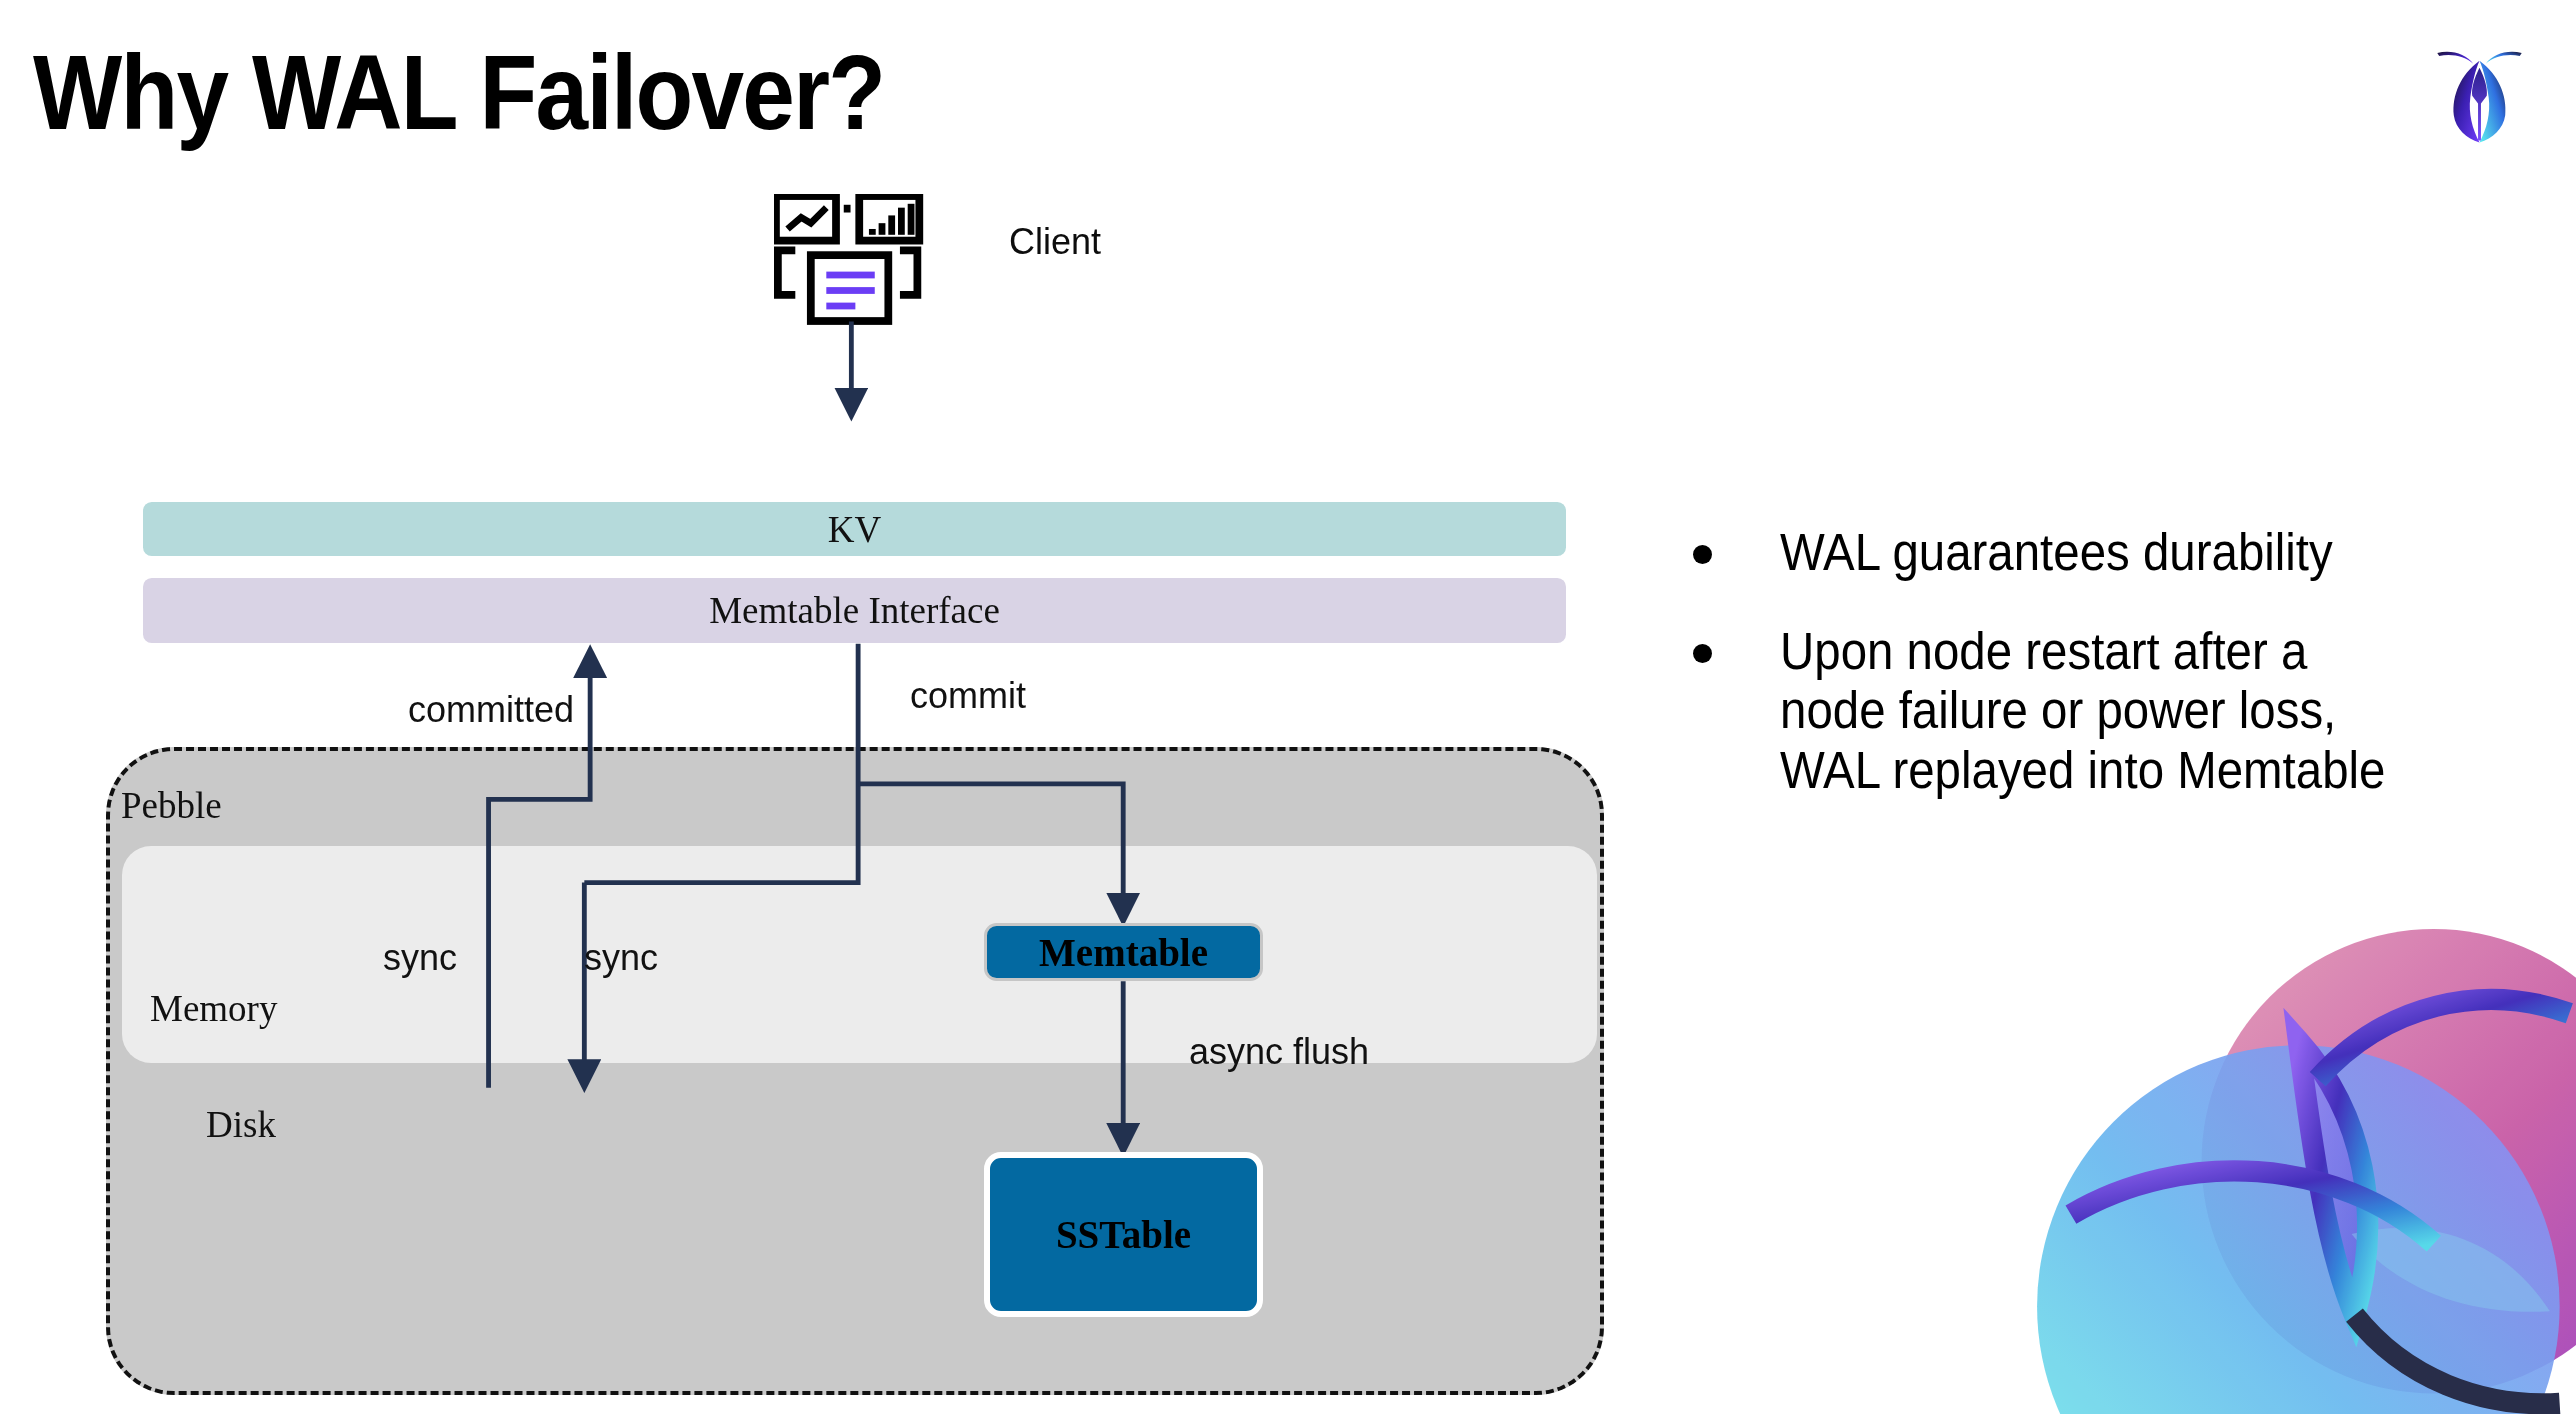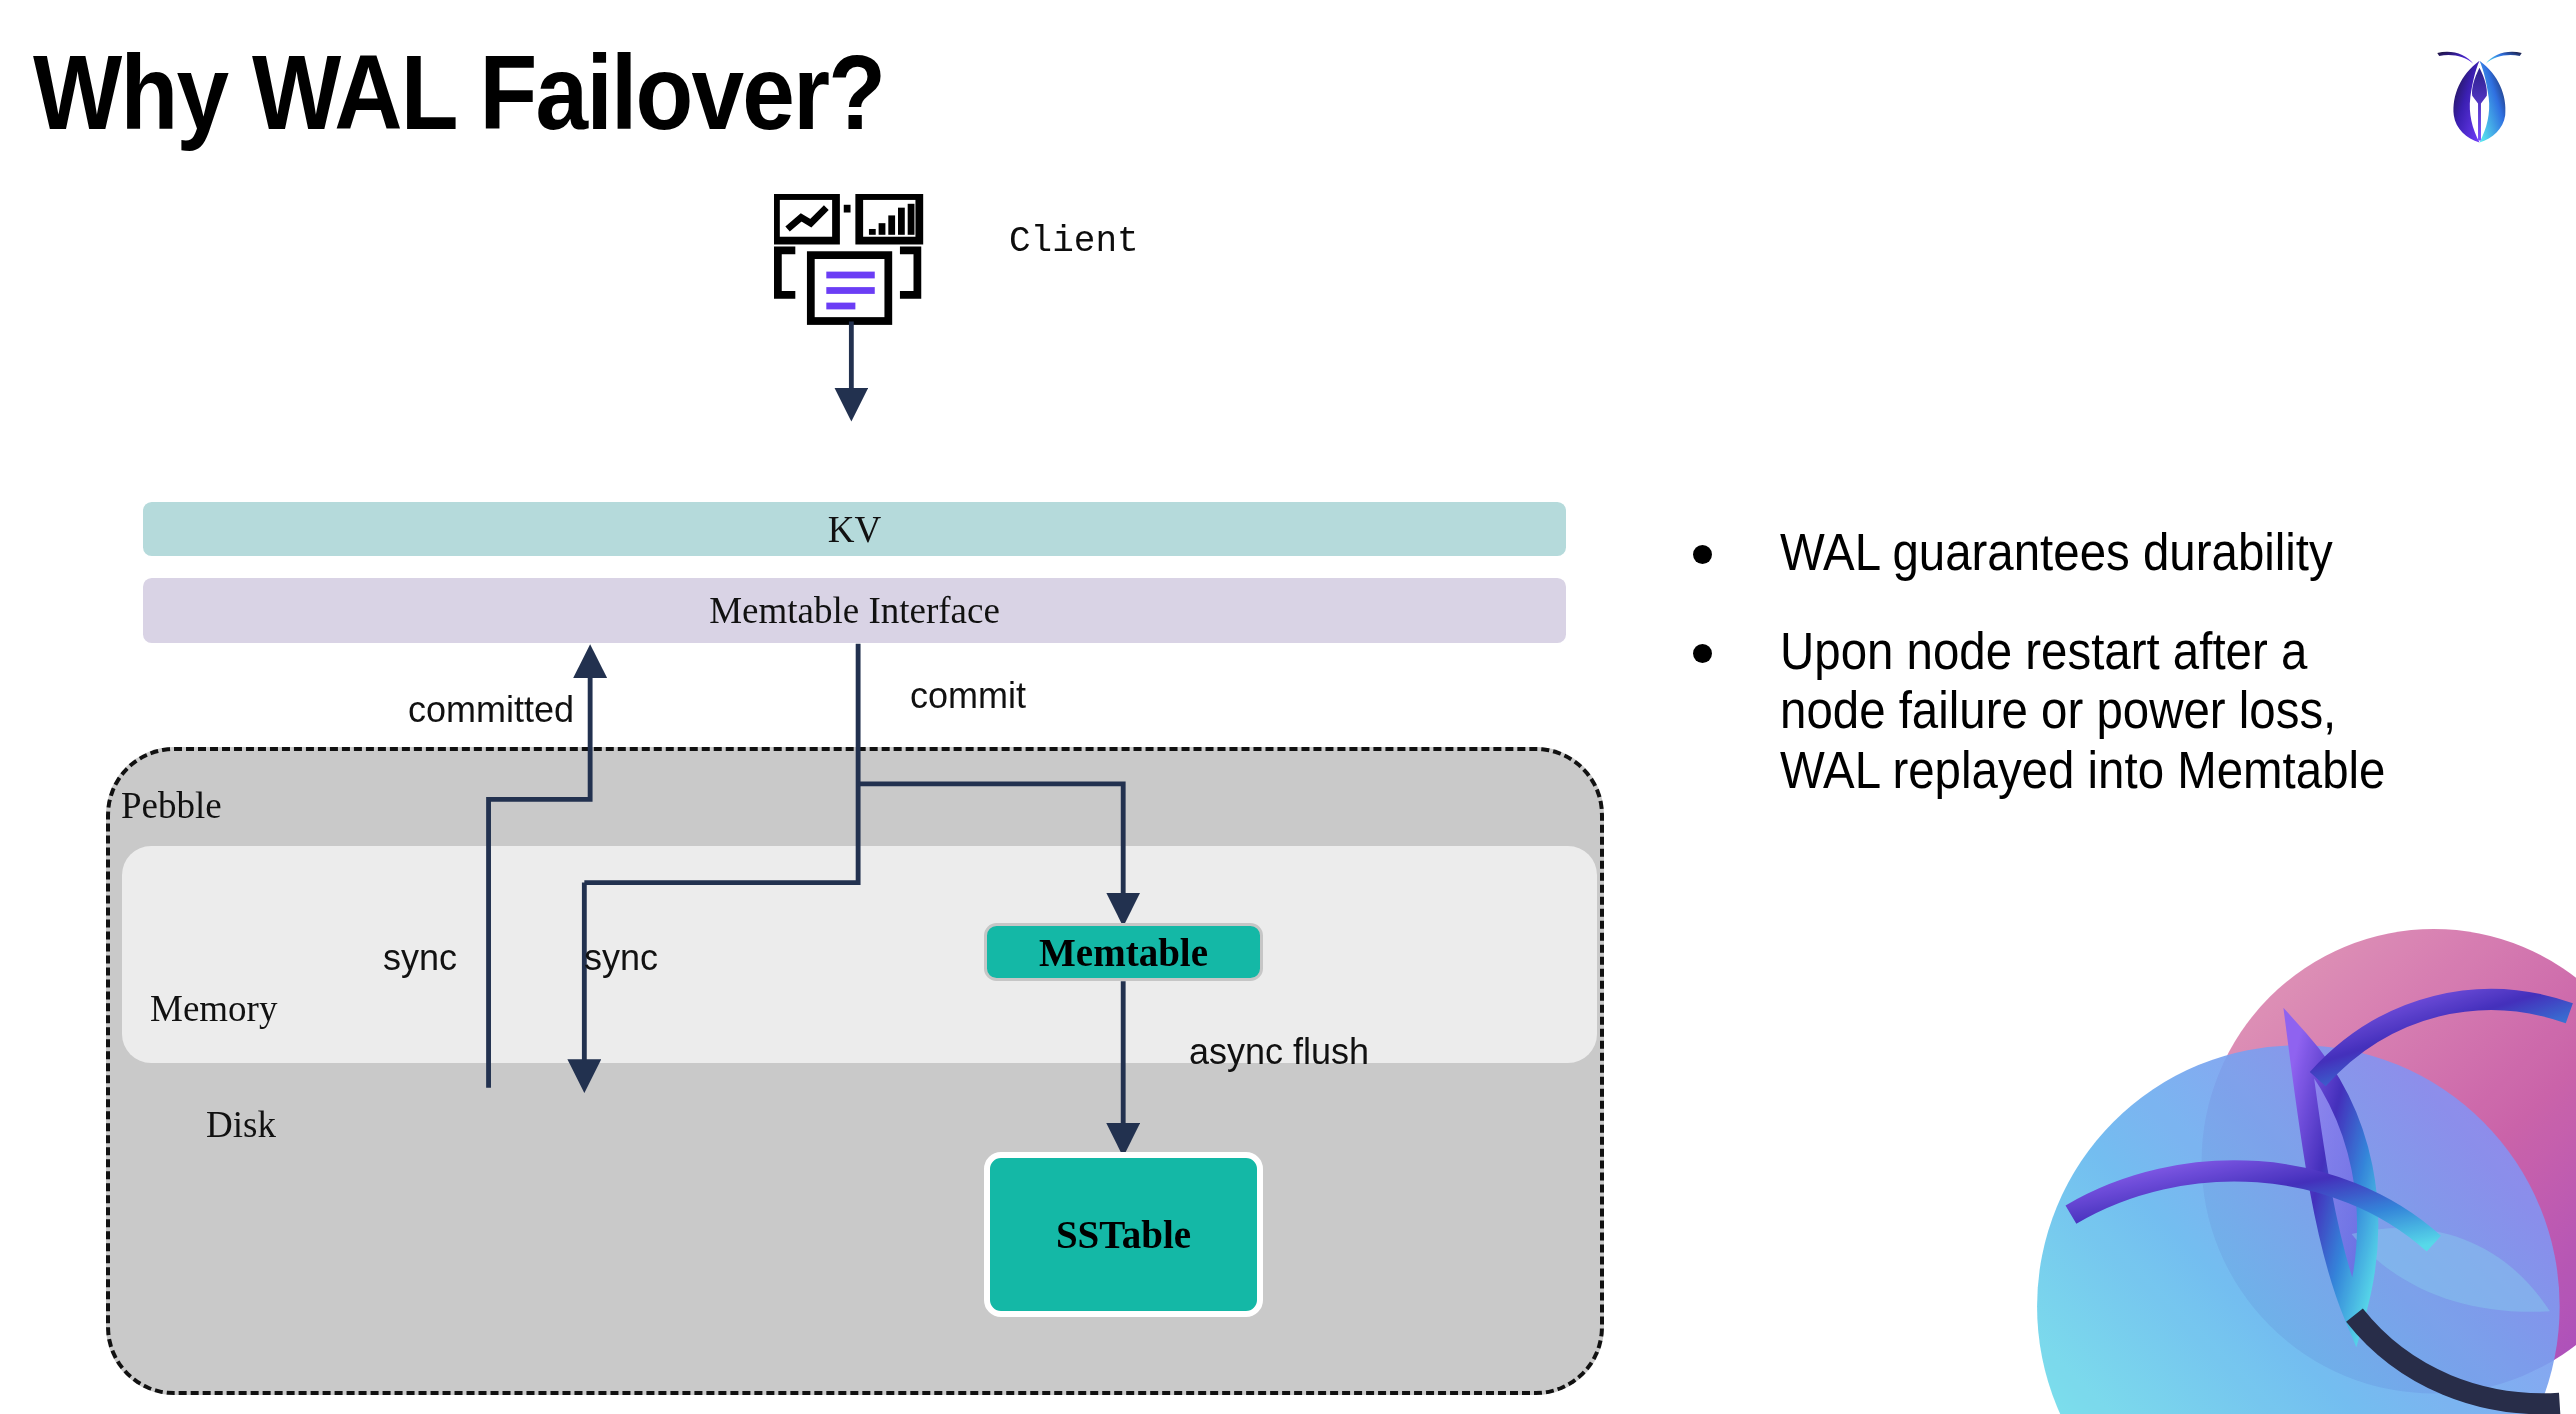--- a/index.html
+++ b/index.html
@@ -29,21 +29,21 @@
   #brand-logo{position:absolute;left:2414px;top:24px;width:131px;height:131px;}
 
   
   #decor-graphic{position:absolute;left:1979px;top:924px;width:600px;height:494px;pointer-events:none;}
 
   
   #diagram{position:absolute;left:0;top:0;width:1664px;height:1415px;}
 
   .client-label{
     position:absolute;left:1009px;top:221px;
-    font-family:Liberation Mono, monospace;
+    font-family:Liberation Sans, sans-serif;
     font-size:36px;color:#0d0d0d;white-space:nowrap;
   }
   #client-icon{position:absolute;left:774px;top:194px;width:155px;height:131px;}
 
   
   .stack-bar{
     position:absolute;left:143px;width:1423px;
     border-radius:8.7px;
     display:flex;align-items:center;justify-content:center;
     font-family:"Liberation Serif", serif;
@@ -83,21 +83,21 @@
   }
   #label-committed{left:408px;top:689px;}
   #label-commit{left:910px;top:675px;}
   #label-sync-1{left:383px;top:937px;}
   #label-sync-2{left:584px;top:937px;}
   #label-asyncflush{left:1189px;top:1031px;}
 
   
   .node{
     position:absolute;
-    background:#14b8a6;
+    background:#0369a1;
     display:flex;align-items:center;justify-content:center;
     font-family:"Liberation Serif", serif;
     font-weight:700;color:#000000;
     box-sizing:border-box;
   }
   #node-memtable{
     left:984px;top:923px;width:279px;height:58px;
     border:3.9px solid #c6c6c6;border-radius:12.6px;font-size:39px;
   }
   #node-wal{

